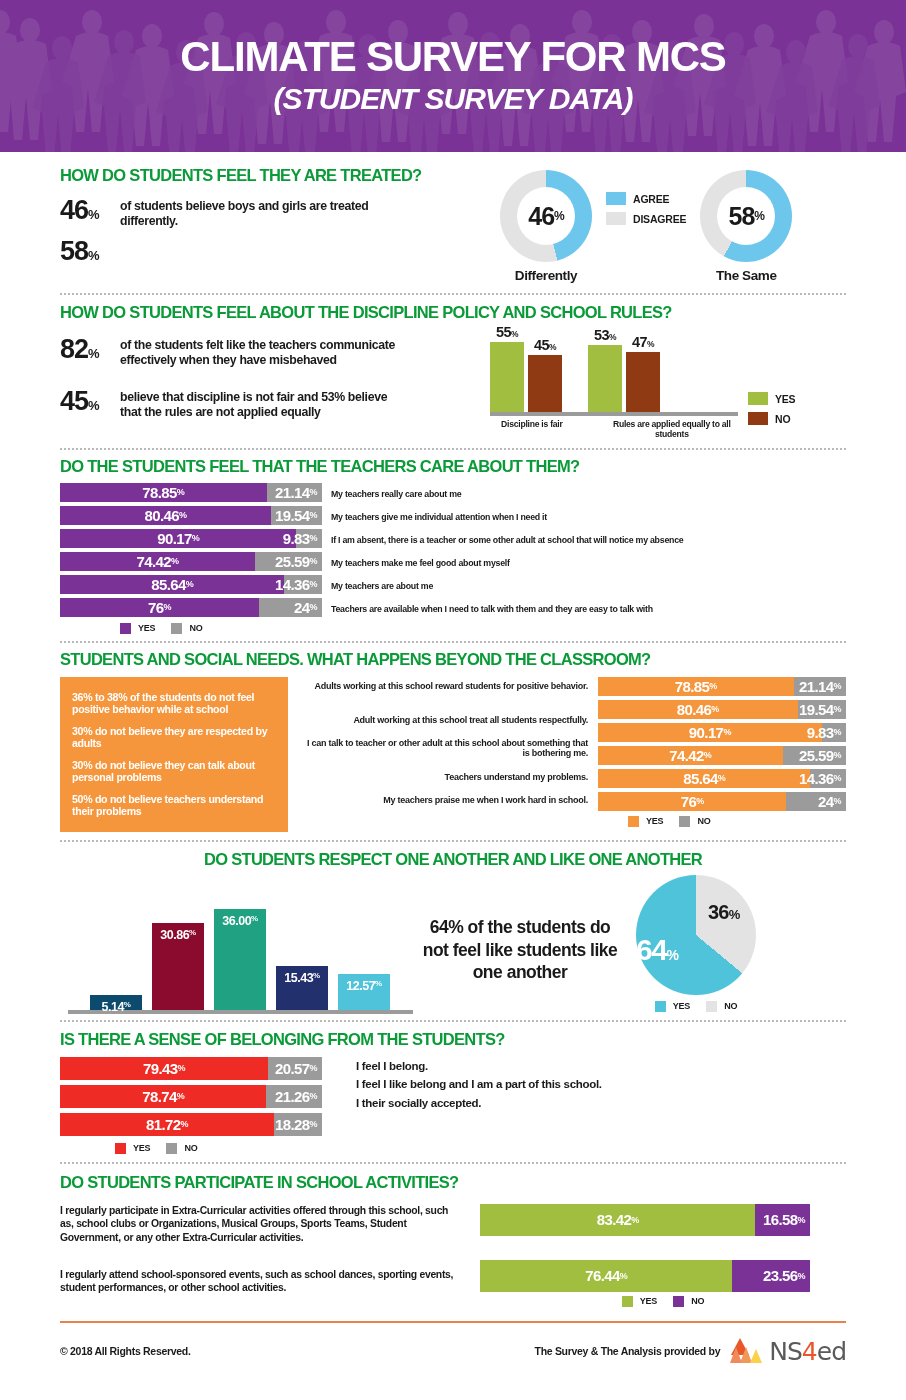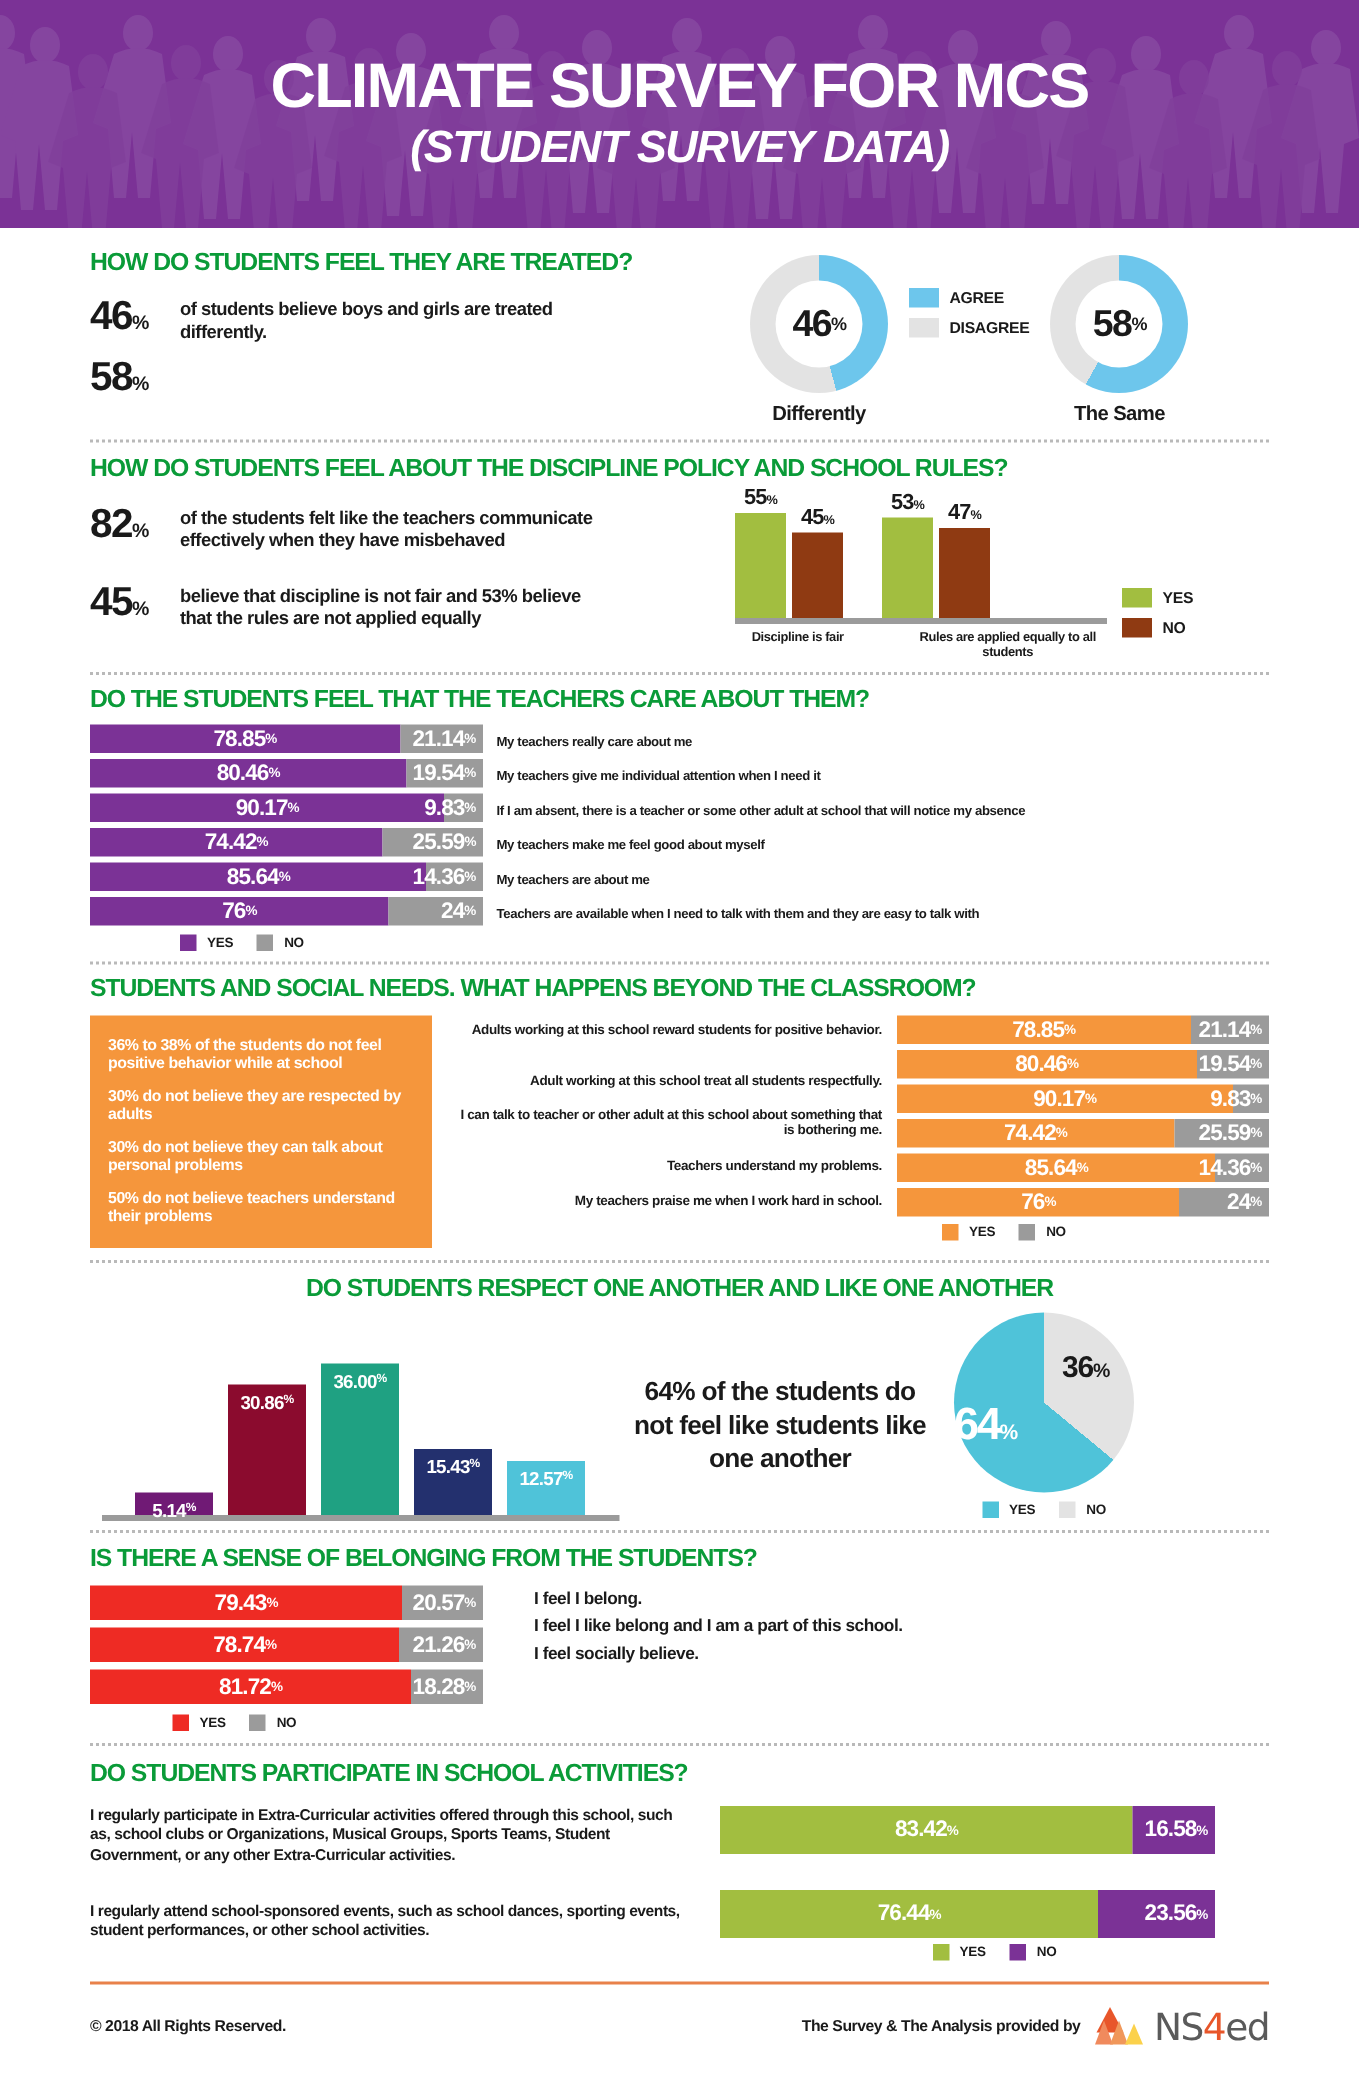--- a/index.html
+++ b/index.html
@@ -483,21 +483,21 @@
 
   <div class="divider" style="margin:8px 60px 0 60px;"></div>
 
   <div class="content" style="padding-top:8px;">
     <div class="sec-title" style="text-align:center;"><span>DO STUDENTS RESPECT ONE ANOTHER AND LIKE ONE ANOTHER</span></div>
     <div class="row" style="margin-top:6px; align-items:flex-end;">
 
       <div style="width:360px;">
         <div class="vbars" id="s5bars" style="height:112px; align-items:flex-end; justify-content:center; gap:10px;">
             <div style="display: flex; flex-direction: column; justify-content: flex-end; align-items: center; height: 112px;">
-              <div style="width: 52px; background: #701a75; height: 14.392px; display: flex; align-items: flex-start; justify-content: center; padding-top: 5px; color: rgb(255, 255, 255); font-weight: bold; font-size: 12.5px; letter-spacing: -0.5px;">
+              <div style="width: 52px; background: #0c4a6e; height: 14.392px; display: flex; align-items: flex-start; justify-content: center; padding-top: 5px; color: rgb(255, 255, 255); font-weight: bold; font-size: 12.5px; letter-spacing: -0.5px;">
                 <span>5.14</span>
                 <span style="font-size:8px;">%</span>
               </div>
             </div>
             <div style="display: flex; flex-direction: column; justify-content: flex-end; align-items: center; height: 112px;">
               <div style="width: 52px; background: rgb(139, 11, 46); height: 86.408px; display: flex; align-items: flex-start; justify-content: center; padding-top: 5px; color: rgb(255, 255, 255); font-weight: bold; font-size: 12.5px; letter-spacing: -0.5px;">
                 <span>30.86</span>
                 <span style="font-size:8px;">%</span>
               </div>
             </div>
@@ -595,21 +595,21 @@
           </div>
           <div class="legend-item">
             <span class="legend-sw" id="s6l1" style="background: rgb(155, 155, 155);"></span>
             <span class="legend-tx">NO</span>
           </div>
         </div>
       </div>
       <div class="belong-txt" style="margin-left:34px;">
         <div>I feel I belong.</div>
         <div>I feel I like belong and I am a part of this school.</div>
-        <div>I feel socially believe.</div>
+        <div>I their socially accepted.</div>
       </div>
     </div>
   </div>
 
   <div class="divider" style="margin:8px 60px 0 60px;"></div>
 
   <div class="content" style="padding-top:9px;">
     <div class="sec-title">DO STUDENTS PARTICIPATE IN SCHOOL ACTIVITIES?</div>
     <div class="row" style="margin-top:12px;">
       <div style="width:400px;">

